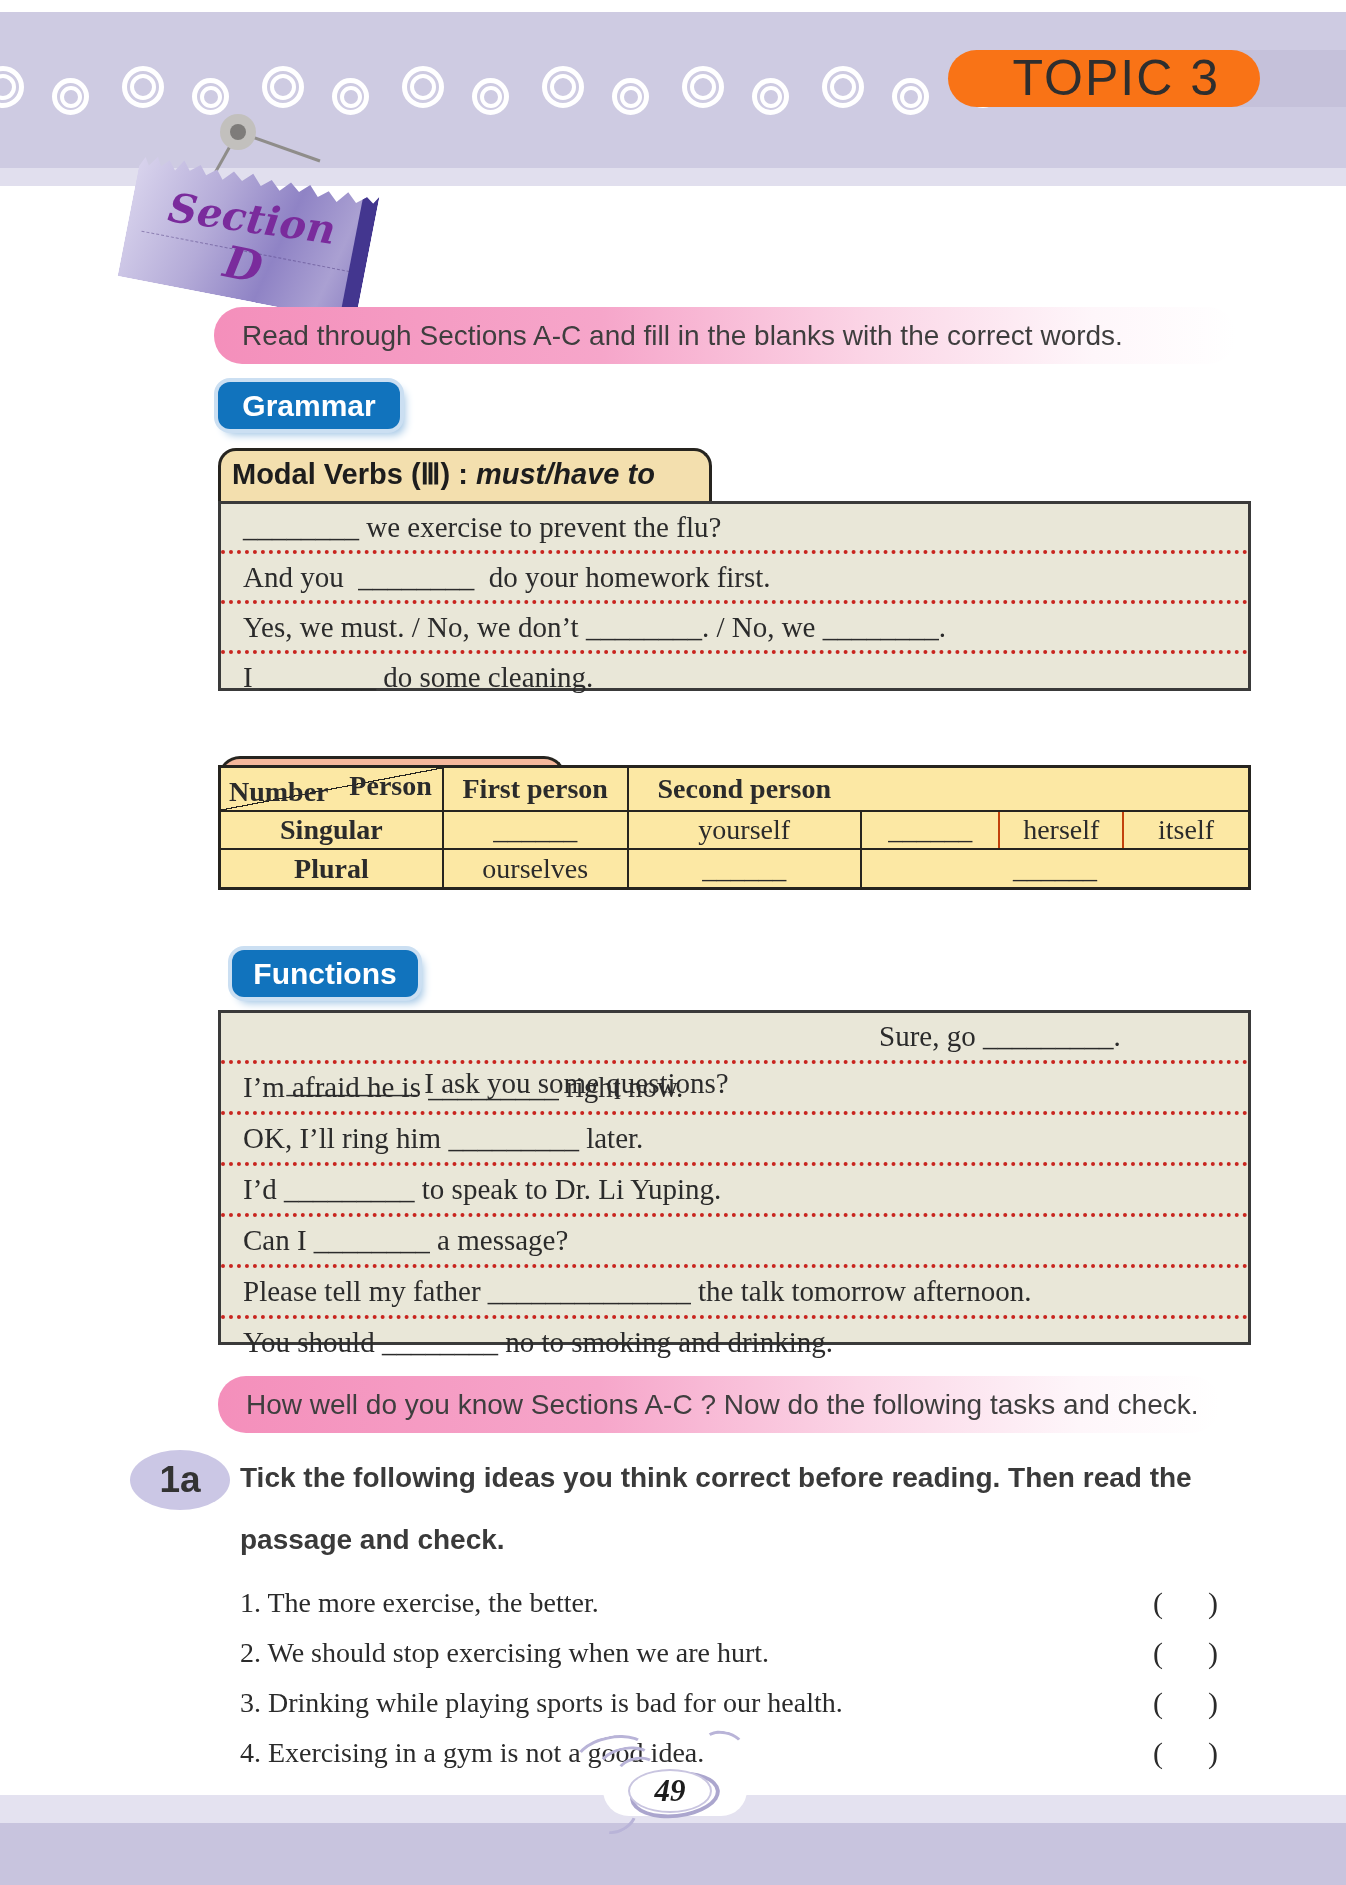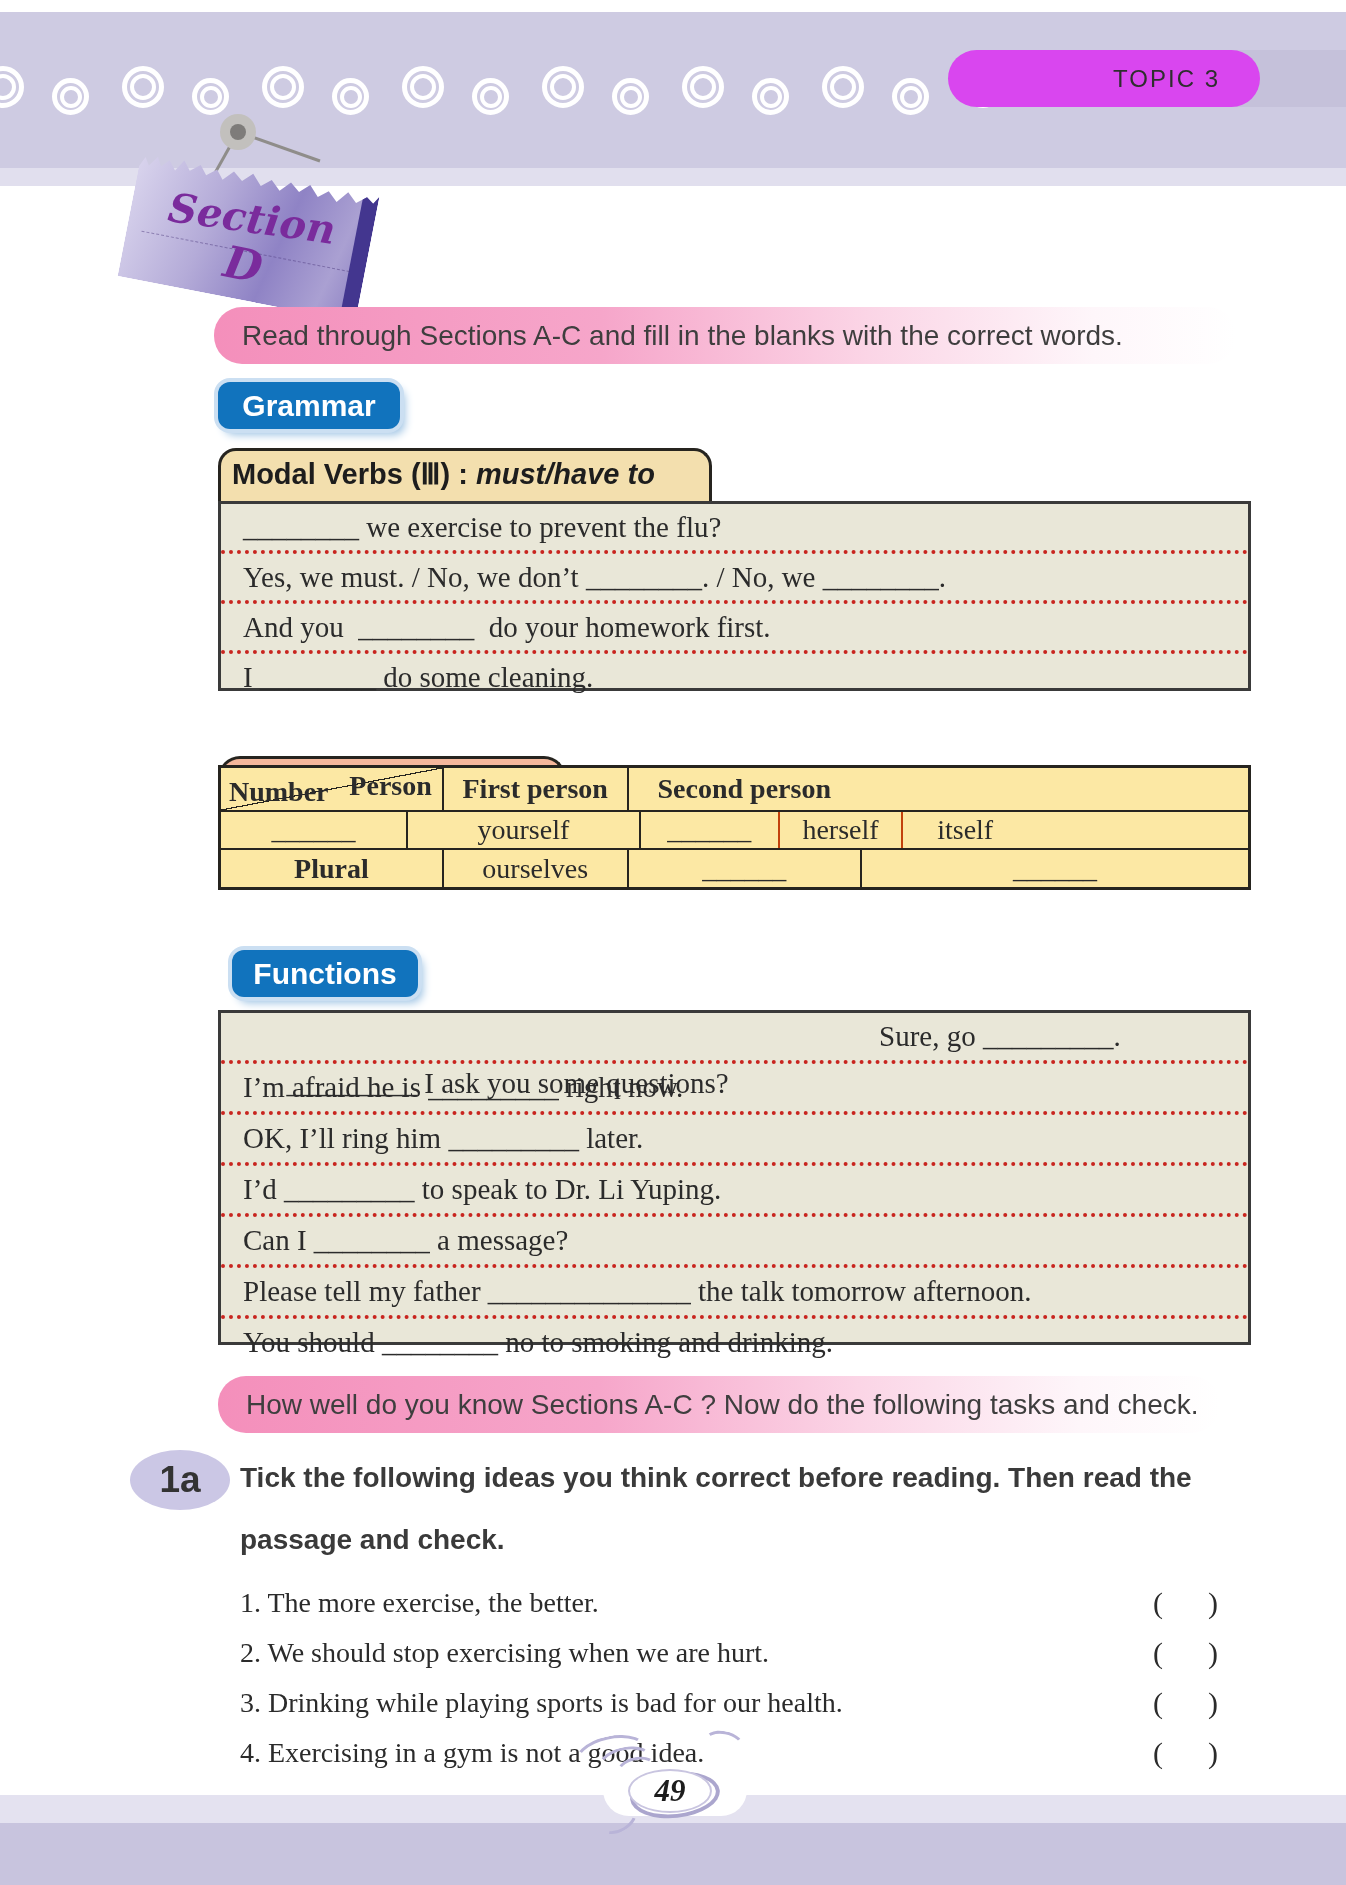--- a/index.html
+++ b/index.html
@@ -12,21 +12,21 @@
   .circles{position:absolute;left:0;top:0;width:100%;height:100%;}
   .ring{position:absolute;border:5px solid #ffffff;border-radius:50%;box-sizing:border-box;
         display:flex;align-items:center;justify-content:center;}
   .ring-a{width:42px;height:42px;top:54px;}
   .ring-b{width:37px;height:37px;top:66px;}
   .ring-inner{border:4px solid #ffffff;border-radius:50%;box-sizing:border-box;}
   .ring-a .ring-inner{width:26px;height:26px;}
   .ring-b .ring-inner{width:22px;height:22px;}
   .pill-strip{position:absolute;top:50px;left:1100px;width:246px;height:57px;background:#c5c1da;}
   .pill{position:absolute;top:50px;left:948px;width:312px;height:57px;border-radius:29px;
-        background:#d946ef;font-family:"Liberation Sans",sans-serif;font-size:24px;
+        background:#f97316;font-family:"Liberation Sans",sans-serif;font-size:50px;
         line-height:57px;text-align:right;padding-right:40px;box-sizing:border-box;
         color:#2e2e2e;letter-spacing:2px;}
 
   
   .pin-svg{position:absolute;left:150px;top:95px;width:200px;height:180px;}
   .sign{position:absolute;left:142px;top:152px;width:242px;height:130px;
         transform:rotate(11deg);transform-origin:8% 0%;
         background:linear-gradient(104deg,#d9d4ed 0%,#b4abd8 35%,#8f83c5 62%,#aaa0d2 84%,#8d81c3 100%);
         clip-path:polygon(0 14%,2% 6%,4% 12%,7% 4%,9% 11%,12% 5%,15% 12%,18% 3%,21% 10%,
           25% 4%,28% 11%,32% 5%,35% 12%,39% 4%,43% 10%,47% 3%,51% 11%,55% 5%,59% 12%,
@@ -197,36 +197,37 @@
 
   <div class="banner banner-read">Read through Sections A-C and fill in the blanks with the correct words.</div>
 
   <div class="blue-btn btn-grammar">Grammar</div>
 
   <div class="tab tab-modal">
     <span>Modal Verbs (Ⅲ) : </span><span class="tab-italic">must/have to</span>
   </div>
   <div class="fill-box box-modal">
     <div class="frow">________ we exercise to prevent the flu?</div>
+    <div class="frow">And you  ________  do your homework first.</div>
     <div class="frow">Yes, we must. / No, we don’t ________. / No, we ________.</div>
-    <div class="frow">And you  ________  do your homework first.</div>
     <div class="frow">I ________ do some cleaning.</div>
   </div>
 
   <div class="tab tab-reflex">Reflexive Pronouns</div>
   <div class="rtable">
     <div class="rrow" style="flex:1.14;">
       <div class="rcell c1 diag">
         <span class="diag-top">Person</span>
         <span class="diag-bottom">Number</span>
       </div>
       <div class="rcell c2 rhead">First person</div>
       <div class="rcell c3 rhead">Second person</div>
     </div>
     <div class="rrow">
+      <div class="rcell c1 rhead">Singular</div>
       <div class="rcell c2">______</div>
       <div class="rcell c3">yourself</div>
       <div class="rcell c4">
         <div class="rsplit">
           <div class="rsub s1">______</div>
           <div class="rsub s2">herself</div>
           <div class="rsub s3">itself</div>
         </div>
       </div>
     </div>

